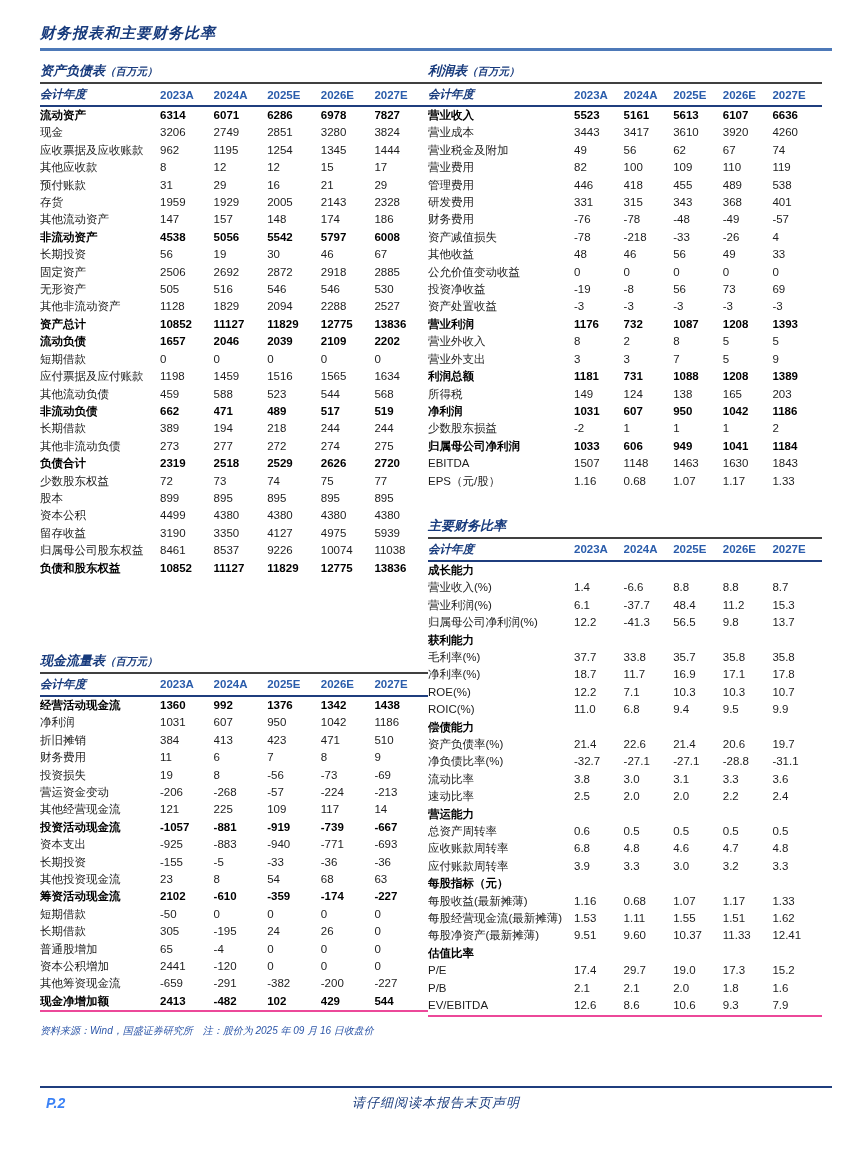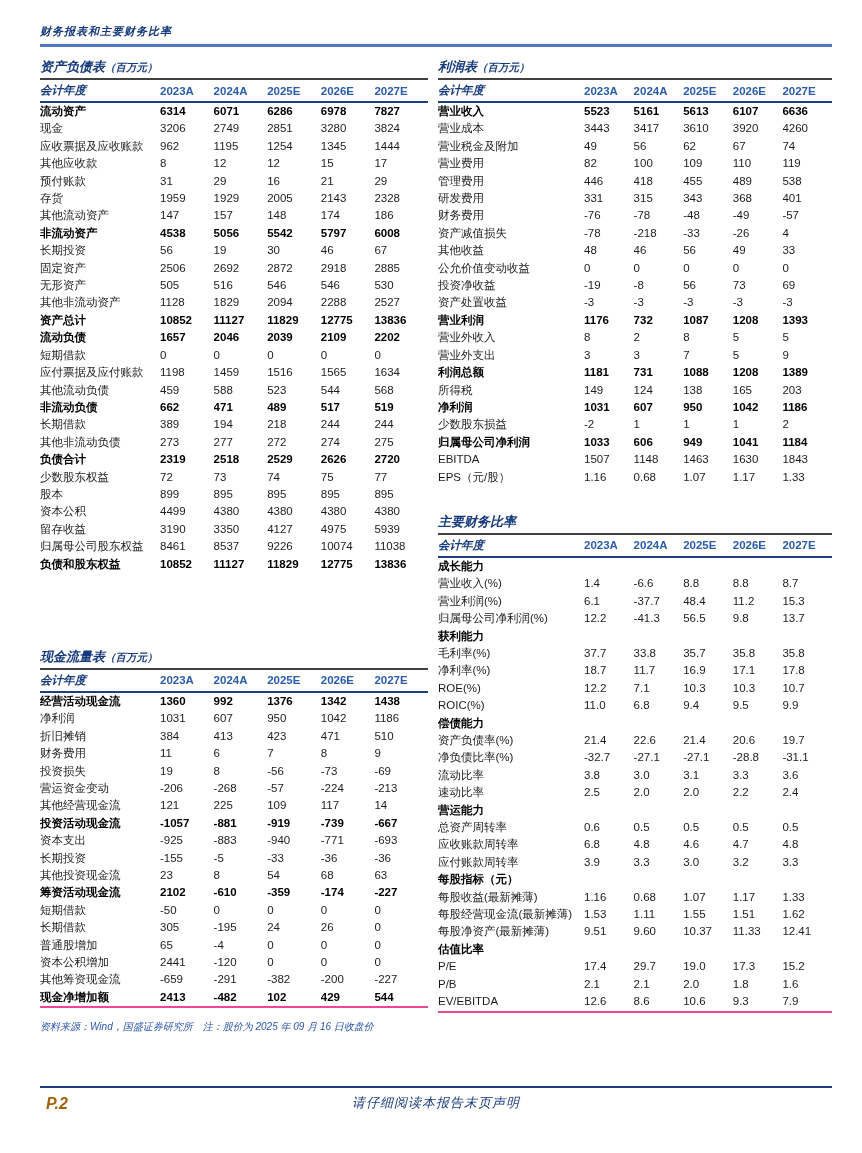--- a/index.html
+++ b/index.html
@@ -3,24 +3,24 @@
 <meta charset="utf-8">
 <style>
   * { margin:0; padding:0; box-sizing:border-box; }
   body { background:#ffffff; }
   .page {
     position:relative; width:862px; height:1153px; background:#ffffff;
     font-family:"Liberation Sans","DejaVu Sans",sans-serif; color:#1a1a1a; overflow:hidden;
   }
   .content { position:absolute; left:40px; top:24px; width:792px; }
   .main-title {
-    font-size:11px; font-weight:bold; font-style:italic; color:#173a7c;
+    font-size:15px; font-weight:bold; font-style:italic; color:#173a7c;
     letter-spacing:1px; padding-bottom:5px; border-bottom:3px solid #4d79b8;
   }
-  .grid { display:flex; margin-top:12px; gap:10px; }
+  .grid { display:flex; margin-top:12px; }
   .col-left  { width:388px; }
   .col-right { width:394px; }
   .fin-title { font-size:13px; font-weight:bold; font-style:italic; color:#173a7c; line-height:16px; margin-bottom:3px; }
   .fin-title .unit { font-size:10.5px; font-weight:bold; }
   table { width:100%; border-collapse:collapse; table-layout:fixed; }
   thead tr { border-top:2px solid #404040; border-bottom:2px solid #1f3e7e; }
   th { text-align:left; font-size:11.5px; padding:3px 0 3px 0; white-space:nowrap; overflow:hidden; }
   th.lbl { font-weight:bold; font-style:italic; color:#173a7c; }
   th.yr  { font-weight:bold; color:#2a5cab; }
   td { font-size:11.5px; line-height:13.4px; padding:2px 0; white-space:nowrap; overflow:hidden; color:#1c1c1c; }
@@ -28,21 +28,21 @@
   table.closed tbody { border-bottom:2px solid #ec4899; }
   .t-left  th.lbl, .t-left  td.lbl { width:120px; }
   .t-right th.lbl, .t-right td.lbl { width:146px; }
   .cashflow-section { margin-top:76px; }
   .ratios-section   { margin-top:28px; }
   .source-note { margin-top:7px; font-size:10px; font-style:italic; color:#2b55a8; }
   .footer {
     position:absolute; left:40px; top:1086px; width:792px;
     border-top:2.5px solid #1f3e7e; padding-top:6px;
   }
-  .page-num { position:absolute; left:6px; top:7px; font-size:16px; font-weight:bold; font-style:italic; color:#a16207; }
+  .page-num { position:absolute; left:6px; top:7px; font-size:14px; font-weight:bold; font-style:italic; color:#3b82f6; }
   .disclaimer { text-align:center; font-size:13px; font-weight:normal; font-style:italic; color:#173a7c; letter-spacing:1px; }
 </style>
 </head>
 <body>
 
 <div class="page">
   <div class="content">
 
     <div class="main-title">财务报表和主要财务比率</div>
 

